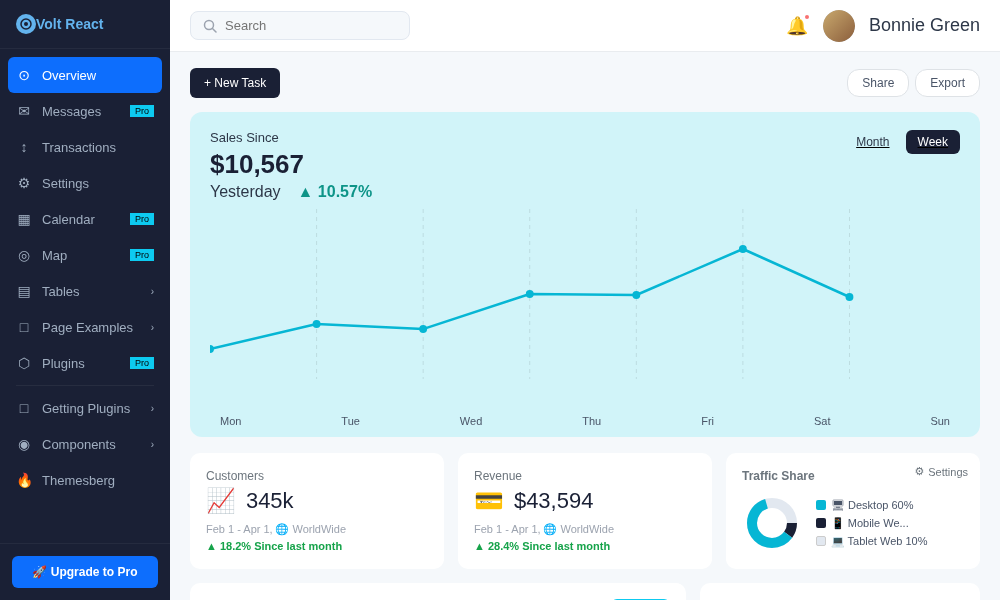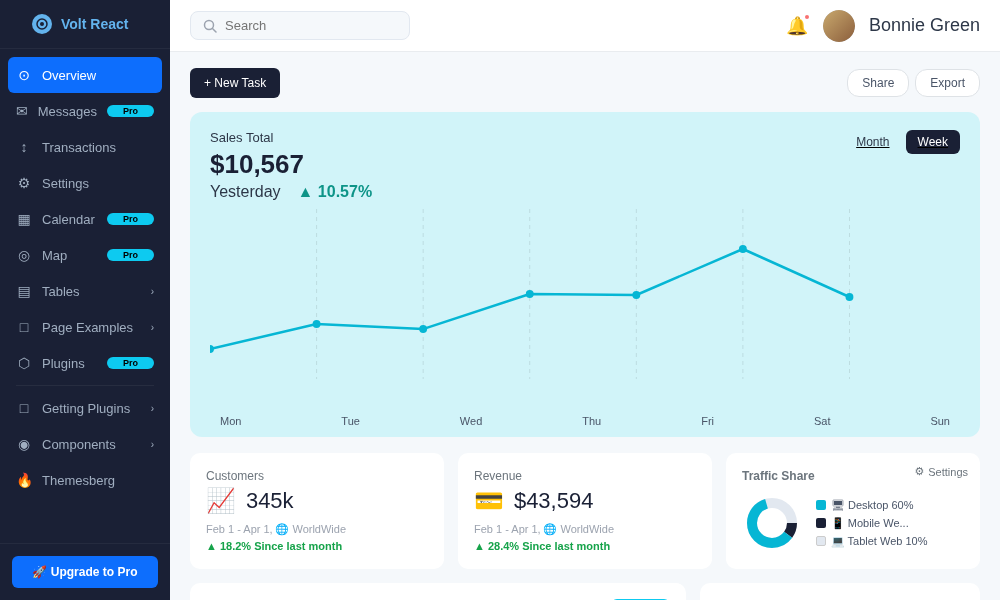--- a/index.html
+++ b/index.html
@@ -1,25 +1,25 @@
 <!DOCTYPE html>
 <html><head>
   <meta charset="utf-8">
   <style>
     * { box-sizing: border-box; margin: 0; padding: 0; }
     body { font-family: -apple-system, BlinkMacSystemFont, 'Segoe UI', sans-serif; background: #f5f8fb; display: flex; height: 600px; width: 1000px; overflow: hidden; font-size: 13px; }
 
     
     .sidebar { width: 170px; background: #1a2035; color: #a0aec0; display: flex; flex-direction: column; flex-shrink: 0; height: 600px; }
-    .sidebar-logo { display: flex; align-items: center; gap: 9px; padding: 14px 32px; color: #63b3ed; font-weight: 700; font-size: 14px; border-bottom: 1px solid rgba(255,255,255,0.05); }
+    .sidebar-logo { display: flex; align-items: center; gap: 0; padding: 14px 16px; color: #63b3ed; font-weight: 700; font-size: 14px; border-bottom: 1px solid rgba(255,255,255,0.05); }
     .sidebar-logo-icon { width: 20px; height: 20px; background: #63b3ed; border-radius: 50%; display: flex; align-items: center; justify-content: center; }
     .sidebar-item { display: flex; align-items: center; gap: 10px; padding: 10px 16px; cursor: pointer; color: #a0aec0; font-size: 13px; position: relative; }
     .sidebar-item.active { background: #0d6efd; color: #fff; border-radius: 6px; margin: 0 8px; padding: 10px 8px; }
     .sidebar-item .icon { width: 16px; text-align: center; font-size: 14px; }
-    .sidebar-item .badge { background: #0dcaf0; color: #000; font-size: 9px; font-weight: 700; padding: 1px 16px; border-radius: 6px; margin-left: auto; }
+    .sidebar-item .badge { background: #0dcaf0; color: #000; font-size: 9px; font-weight: 400; padding: 1px 5px; border-radius: 0; margin-left: auto; }
     .sidebar-item .chevron { margin-left: auto; font-size: 10px; }
     .sidebar-section { flex: 1; overflow-y: auto; padding: 8px 0; }
     .sidebar-bottom { padding: 12px; border-top: 1px solid rgba(255,255,255,0.05); }
     .upgrade-btn { background: #0d6efd; color: #fff; border: none; border-radius: 6px; padding: 9px 12px; width: 100%; cursor: pointer; font-size: 12px; font-weight: 600; display: flex; align-items: center; justify-content: center; gap: 6px; }
     .sidebar-divider { border: none; border-top: 1px solid rgba(255,255,255,0.06); margin: 4px 16px; }
 
     
     .main { flex: 1; display: flex; flex-direction: column; overflow: hidden; }
 
     
@@ -187,21 +187,21 @@
       <button class="btn-new-task">+ New Task</button>
       <div class="toolbar-right">
         <button class="btn-outline">Share</button>
         <button class="btn-outline">Export</button>
       </div>
     </div>
 
     <div class="chart-card">
       <div class="chart-header">
         <div>
-          <div class="chart-title">Sales Total</div>
+          <div class="chart-title">Sales Since</div>
           <div class="chart-value">$10,567</div>
           <div class="chart-change">
             <span>Yesterday</span>
             <span class="up">▲ <span>10.57%</span></span>
           </div>
         </div>
         <div class="chart-tabs">
           <button class="chart-tab">Month</button>
           <button class="chart-tab active">Week</button>
         </div>

